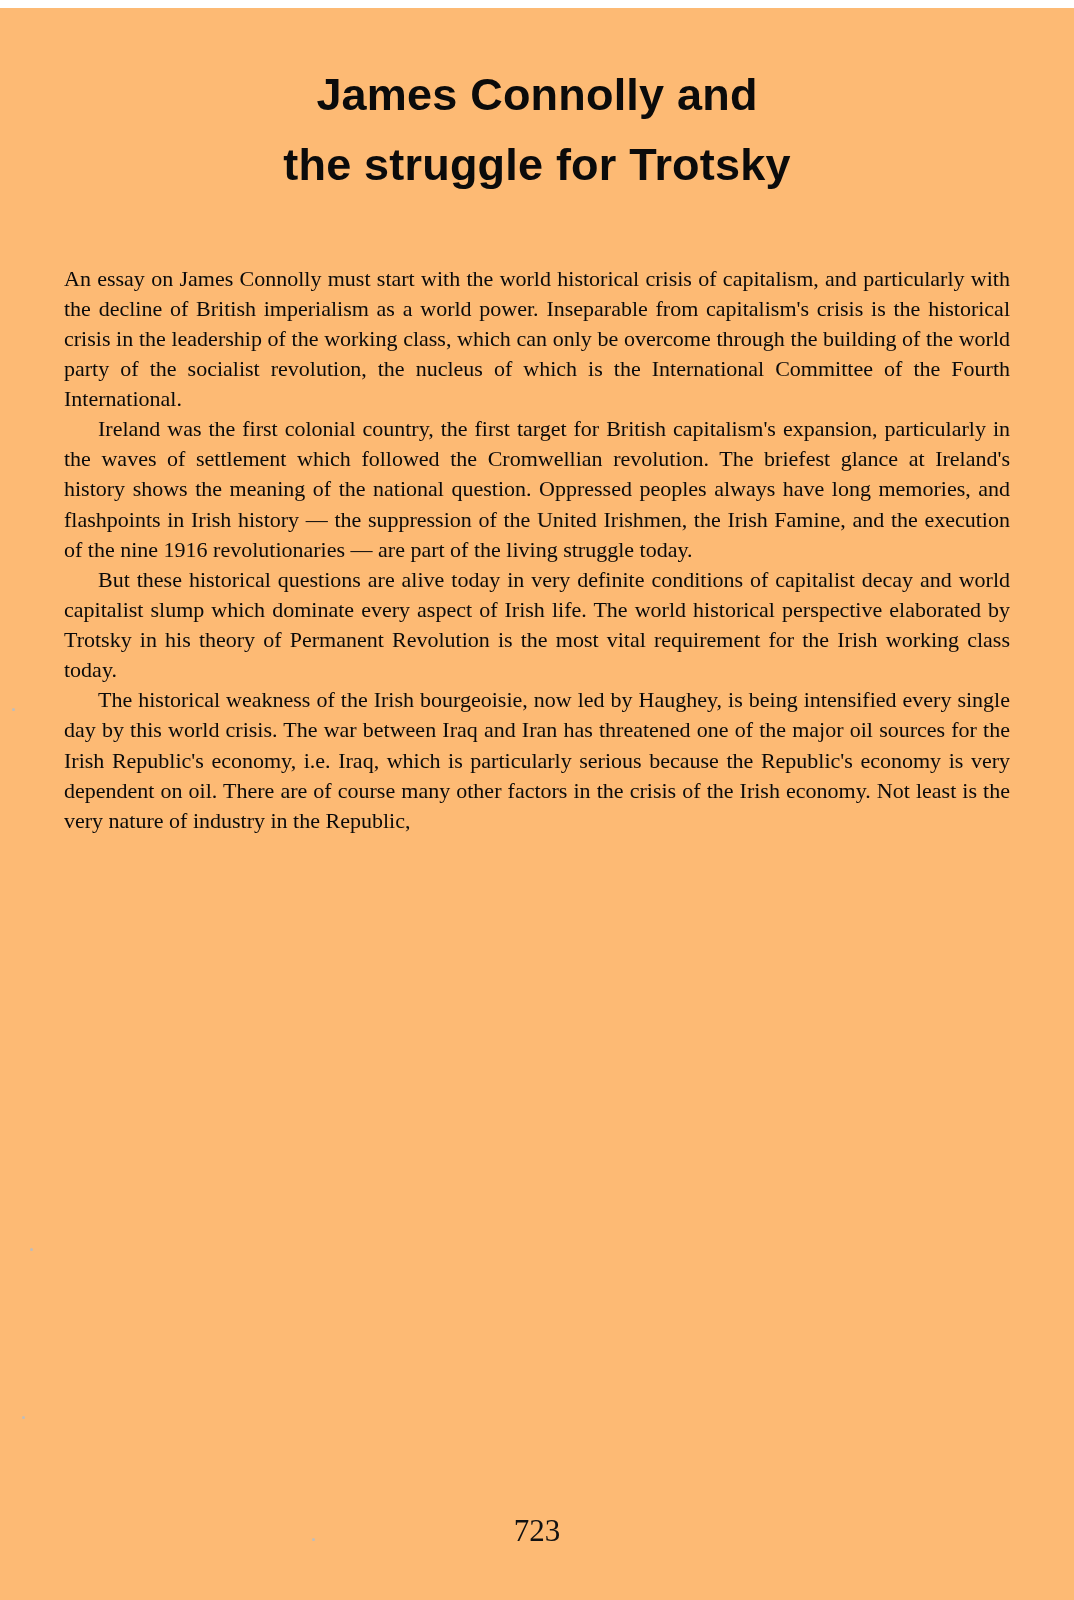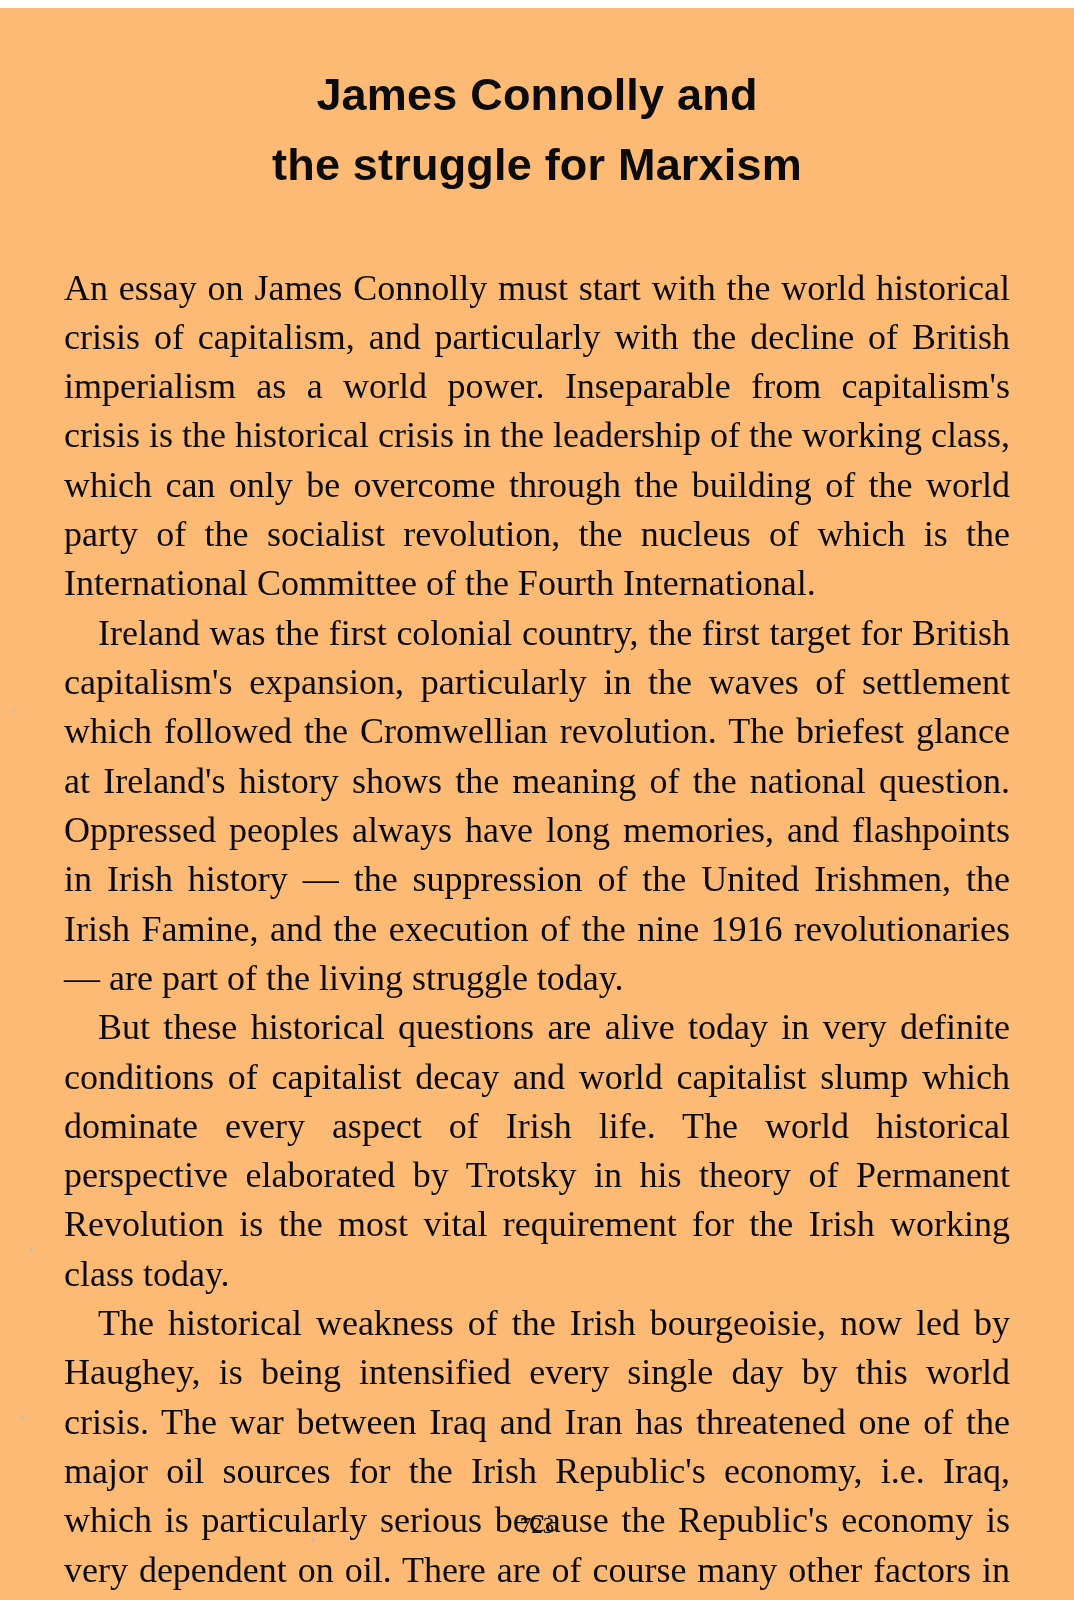--- a/index.html
+++ b/index.html
@@ -44,37 +44,37 @@
     font-size: 34px;
     line-height: 1.3;
     margin: 14px 0 0 0;
     color: #0d0d0d;
   }
   .body-copy {
     margin-top: 64px;
   }
   .body-copy p {
     margin: 0;
-    font-size: 36px;
+    font-size: 22px;
     line-height: 1.37;
     text-align: justify;
     text-justify: inter-word;
     color: #0a0a0a;
     hyphens: manual;
   }
   .body-copy p.indent {
     text-indent: 34px;
   }
   .folio {
     position: absolute;
     left: 0;
     right: 0;
     top: 1505px;
     text-align: center;
-    font-size: 23px;
+    font-size: 31px;
     font-family: "Liberation Serif", serif;
     color: #111;
   }
   
   .speck {
     position: absolute;
     width: 3px;
     height: 3px;
     background: #bdbdbd;
     border-radius: 50%;
@@ -82,21 +82,21 @@
 </style>
 </head>
 <body>
 
 <div class="page">
 
   <div class="page-inner">
 
     <h1 class="title">
       <span class="line">James Connolly and</span>
-      <span class="line">the struggle for Marxism</span>
+      <span class="line">the struggle for Trotsky</span>
     </h1>
 
 
     <div class="body-copy">
       <p>An essay on James Connolly must start with the world historical crisis of capitalism, and particularly with the decline of British imperialism as a world power. Inseparable from capitalism's crisis is the historical crisis in the leadership of the working class, which can only be overcome through the building of the world party of the socialist revolution, the nucleus of which is the International Committee of the Fourth International.</p>
       <p class="indent">Ireland was the first colonial country, the first target for British capitalism's expansion, particularly in the waves of settlement which followed the Cromwellian revolution. The briefest glance at Ireland's history shows the meaning of the national question. Oppressed peoples always have long memories, and flashpoints in Irish history — the suppression of the United Irishmen, the Irish Famine, and the execution of the nine 1916 revolutionaries — are part of the living struggle today.</p>
       <p class="indent">But these historical questions are alive today in very definite conditions of capitalist decay and world capitalist slump which dominate every aspect of Irish life. The world historical perspective elaborated by Trotsky in his theory of Permanent Revolution is the most vital requirement for the Irish working class today.</p>
       <p class="indent">The historical weakness of the Irish bourgeoisie, now led by Haughey, is being intensified every single day by this world crisis. The war between Iraq and Iran has threatened one of the major oil sources for the Irish Republic's economy, i.e. Iraq, which is particularly serious because the Republic's economy is very dependent on oil. There are of course many other factors in the crisis of the Irish economy. Not least is the very nature of industry in the Republic,</p>
     </div>
 

